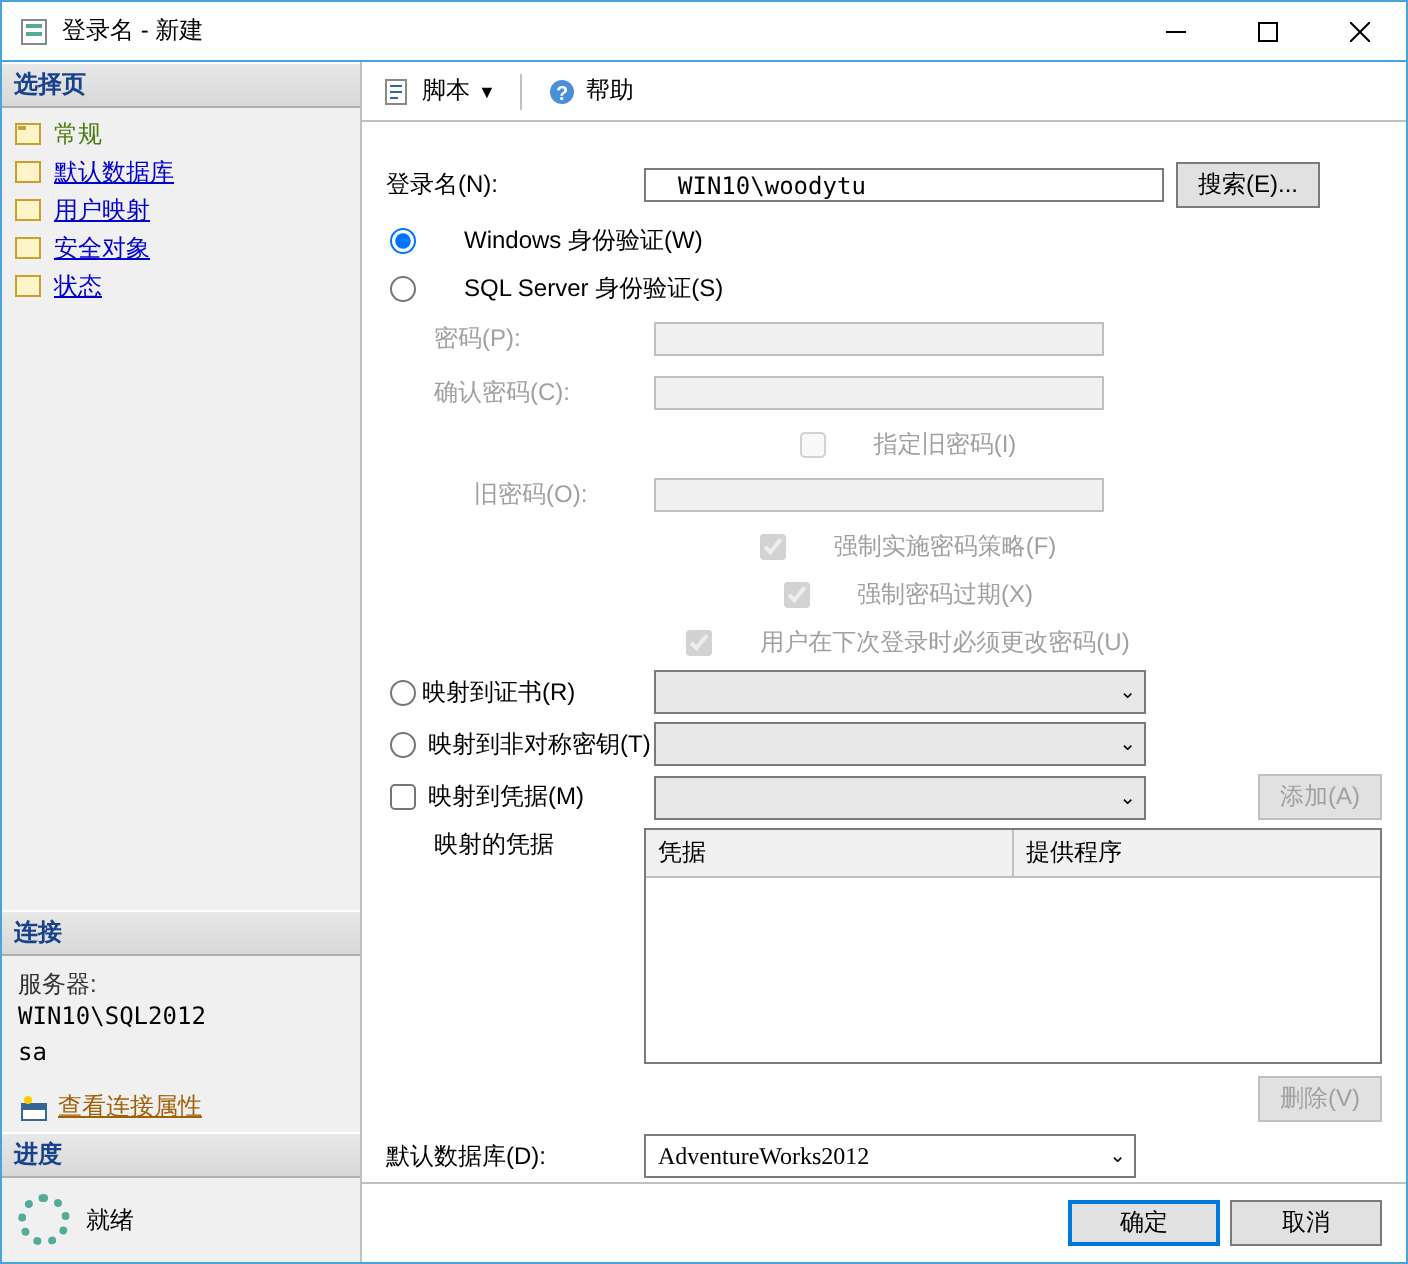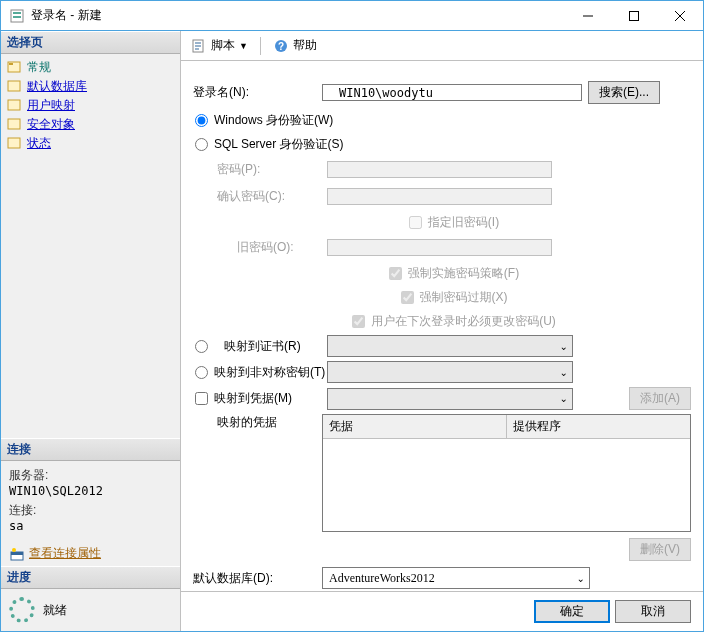--- a/index.html
+++ b/index.html
@@ -11,40 +11,40 @@
 .titlebar-btns { display: flex; height: 100%; }
 .titlebar-btn { width: 46px; display: flex; align-items: center; justify-content: center; color: #000; font-size: 13px; }
 .titlebar-btn.close { width: 46px; }
 .body { flex: 1; display: flex; min-height: 0; }
 .sidebar { width: 180px; background: #f0f0f0; border-right: 1px solid #c0c0c0; display: flex; flex-direction: column; }
 .section-header { background: linear-gradient(#e8e8e8,#d8d8d8); border-top: 1px solid #fff; border-bottom: 1px solid #b0b0b0; padding: 2px 6px; font-weight: bold; color: #15428b; font-size: 12px; }
 .tree { padding: 4px 4px; }
 .tree-item { display: flex; align-items: center; padding: 1px 2px; gap: 4px; color: #000; }
 .tree-item .tree-icon { width: 16px; height: 16px; flex: none; }
 .tree-item span { text-decoration: underline; color: #0000cc; cursor: default; }
-.tree-item.sel span { text-decoration: none; color: #0f766e; }
+.tree-item.sel span { text-decoration: none; color: #4d7c0f; }
 .conn-block { padding: 4px 8px; font-size: 12px; }
 .conn-label { color: #333; margin-top: 2px; }
 .conn-value { font-family: "SimSun", monospace; color: #000; margin-bottom: 4px; }
 .conn-link { display: flex; align-items: flex-end; gap: 4px; color: #a16207; text-decoration: underline; padding: 4px 8px; }
 .progress-block { display: flex; align-items: center; gap: 8px; padding: 8px; }
 .spinner { width: 26px; height: 26px; border: 4px dotted #5a9; border-radius: 50%; }
 .main { flex: 1; display: flex; flex-direction: column; min-width: 0; }
 .toolbar { height: 30px; display: flex; align-items: center; gap: 4px; padding: 0 6px; border-bottom: 1px solid #c0c0c0; }
 .tb-btn { display: flex; align-items: center; gap: 4px; padding: 2px 4px; }
 .tb-sep { width: 1px; height: 18px; background: #c0c0c0; margin: 0 4px; }
 .content { flex: 1; padding: 10px 12px 4px 6px; overflow: auto; }
 .row { display: flex; align-items: center; margin-bottom: 6px; min-height: 22px; }
 .label-col { width: 135px; padding-left: 6px; color: #000; }
 .input-col { flex: 1; display: flex; align-items: center; gap: 6px; }
 input[type=text].fld { width: 260px; height: 17px; border: 1px solid #7a7a7a; padding: 0 16px; font-family: "SimSun", monospace; font-size: 12px; background: #fff; }
 input[type=text].fld.dis { background: #f0f0f0; border-color: #c0c0c0; }
 .btn { height: 23px; padding: 0 10px; border: 1px solid #7a7a7a; background: #e1e1e1; font-size: 12px; font-family: inherit; }
 .btn.dis { color: #a0a0a0; border-color: #c0c0c0; }
-.radio-row, .check-row { display: flex; align-items: center; gap: 6px; padding-left: 8px; margin-bottom: 4px; min-height: 20px; }
+.radio-row, .check-row { display: flex; align-items: center; gap: 24px; padding-left: 8px; margin-bottom: 4px; min-height: 20px; }
 .radio-row.indent, .check-row.indent { padding-left: 30px; justify-content: center; }
 .radio-row label, .check-row label { font-family: "SimSun", Arial; }
 .dis-text { color: #a0a0a0; }
 .combo { width: 246px; height: 22px; border: 1px solid #7a7a7a; background: #e8e8e8; display: flex; align-items: center; justify-content: space-between; padding: 0 4px 0 6px; font-family: "SimSun"; }
 .combo .arrow { font-size: 10px; }
 .grid-box { border: 1px solid #7a7a7a; background: #fff; }
 .grid-header { display: flex; background: #f0f0f0; border-bottom: 1px solid #c0c0c0; }
 .grid-header div { flex: 1; padding: 3px 6px; border-right: 1px solid #c0c0c0; }
 .grid-header div:last-child { border-right: none; }
 .grid-body { height: 92px; }
@@ -136,21 +136,20 @@
               </svg>
             </span>
             <span>状态</span>
           </div>
       </div>
       <div class="sidebar-spacer"></div>
       <div class="section-header">连接</div>
       <div class="conn-block">
         <div class="conn-label">服务器:</div>
         <div class="conn-value">WIN10\SQL2012</div>
-        <div class="conn-label">连接:</div>
         <div class="conn-value">sa</div>
       </div>
       <div class="conn-link">
         <span>
             <svg width="16" height="16">
               <rect x="2" y="6" width="12" height="8" fill="#fff" stroke="#369"></rect>
               <rect x="2" y="6" width="12" height="3" fill="#369"></rect>
               <circle cx="5" cy="4" r="2" fill="#fc0"></circle>
             </svg>
           </span>
@@ -224,21 +223,21 @@
         </div>
         <div class="check-row indent">
           <input type="checkbox" checked="" disabled="" style="">
           <label class="dis-text">强制密码过期(X)</label>
         </div>
         <div class="check-row indent">
           <input type="checkbox" checked="" disabled="" style="">
           <label class="dis-text">用户在下次登录时必须更改密码(U)</label>
         </div>
         <div class="row" style="margin-bottom:4px;">
-          <div style="width:140px; display:flex; align-items:center; gap:16px; padding-left:8px;">
+          <div style="width:140px; display:flex; align-items:center; gap:3px; padding-left:8px;">
             <input type="radio" style="">
             <label>映射到证书(R)</label>
           </div>
           <div class="combo" style="width:246px;">
               <span></span>
               <span class="arrow">⌄</span>
             </div>
         </div>
         <div class="row" style="margin-bottom:4px;">
           <div style="width:140px; display:flex; align-items:center; gap:6px; padding-left:8px;">
@@ -272,21 +271,21 @@
               </div>
               <div class="grid-body"></div>
             </div>
           </div>
         </div>
         <div class="row" style="justify-content:flex-end;">
           <button class="btn dis" disabled="">删除(V)</button>
         </div>
         <div class="row">
           <div class="label-col">默认数据库(D):</div>
-          <div class="combo" style="background:#fff;width:268px;">
+          <div class="combo" style="background:#fff;width:246px;">
               <span>AdventureWorks2012</span>
               <span class="arrow">⌄</span>
             </div>
         </div>
 
       </div>
       <div class="footer">
         <button class="btn primary">确定</button>
         <button class="btn">取消</button>
       </div>

